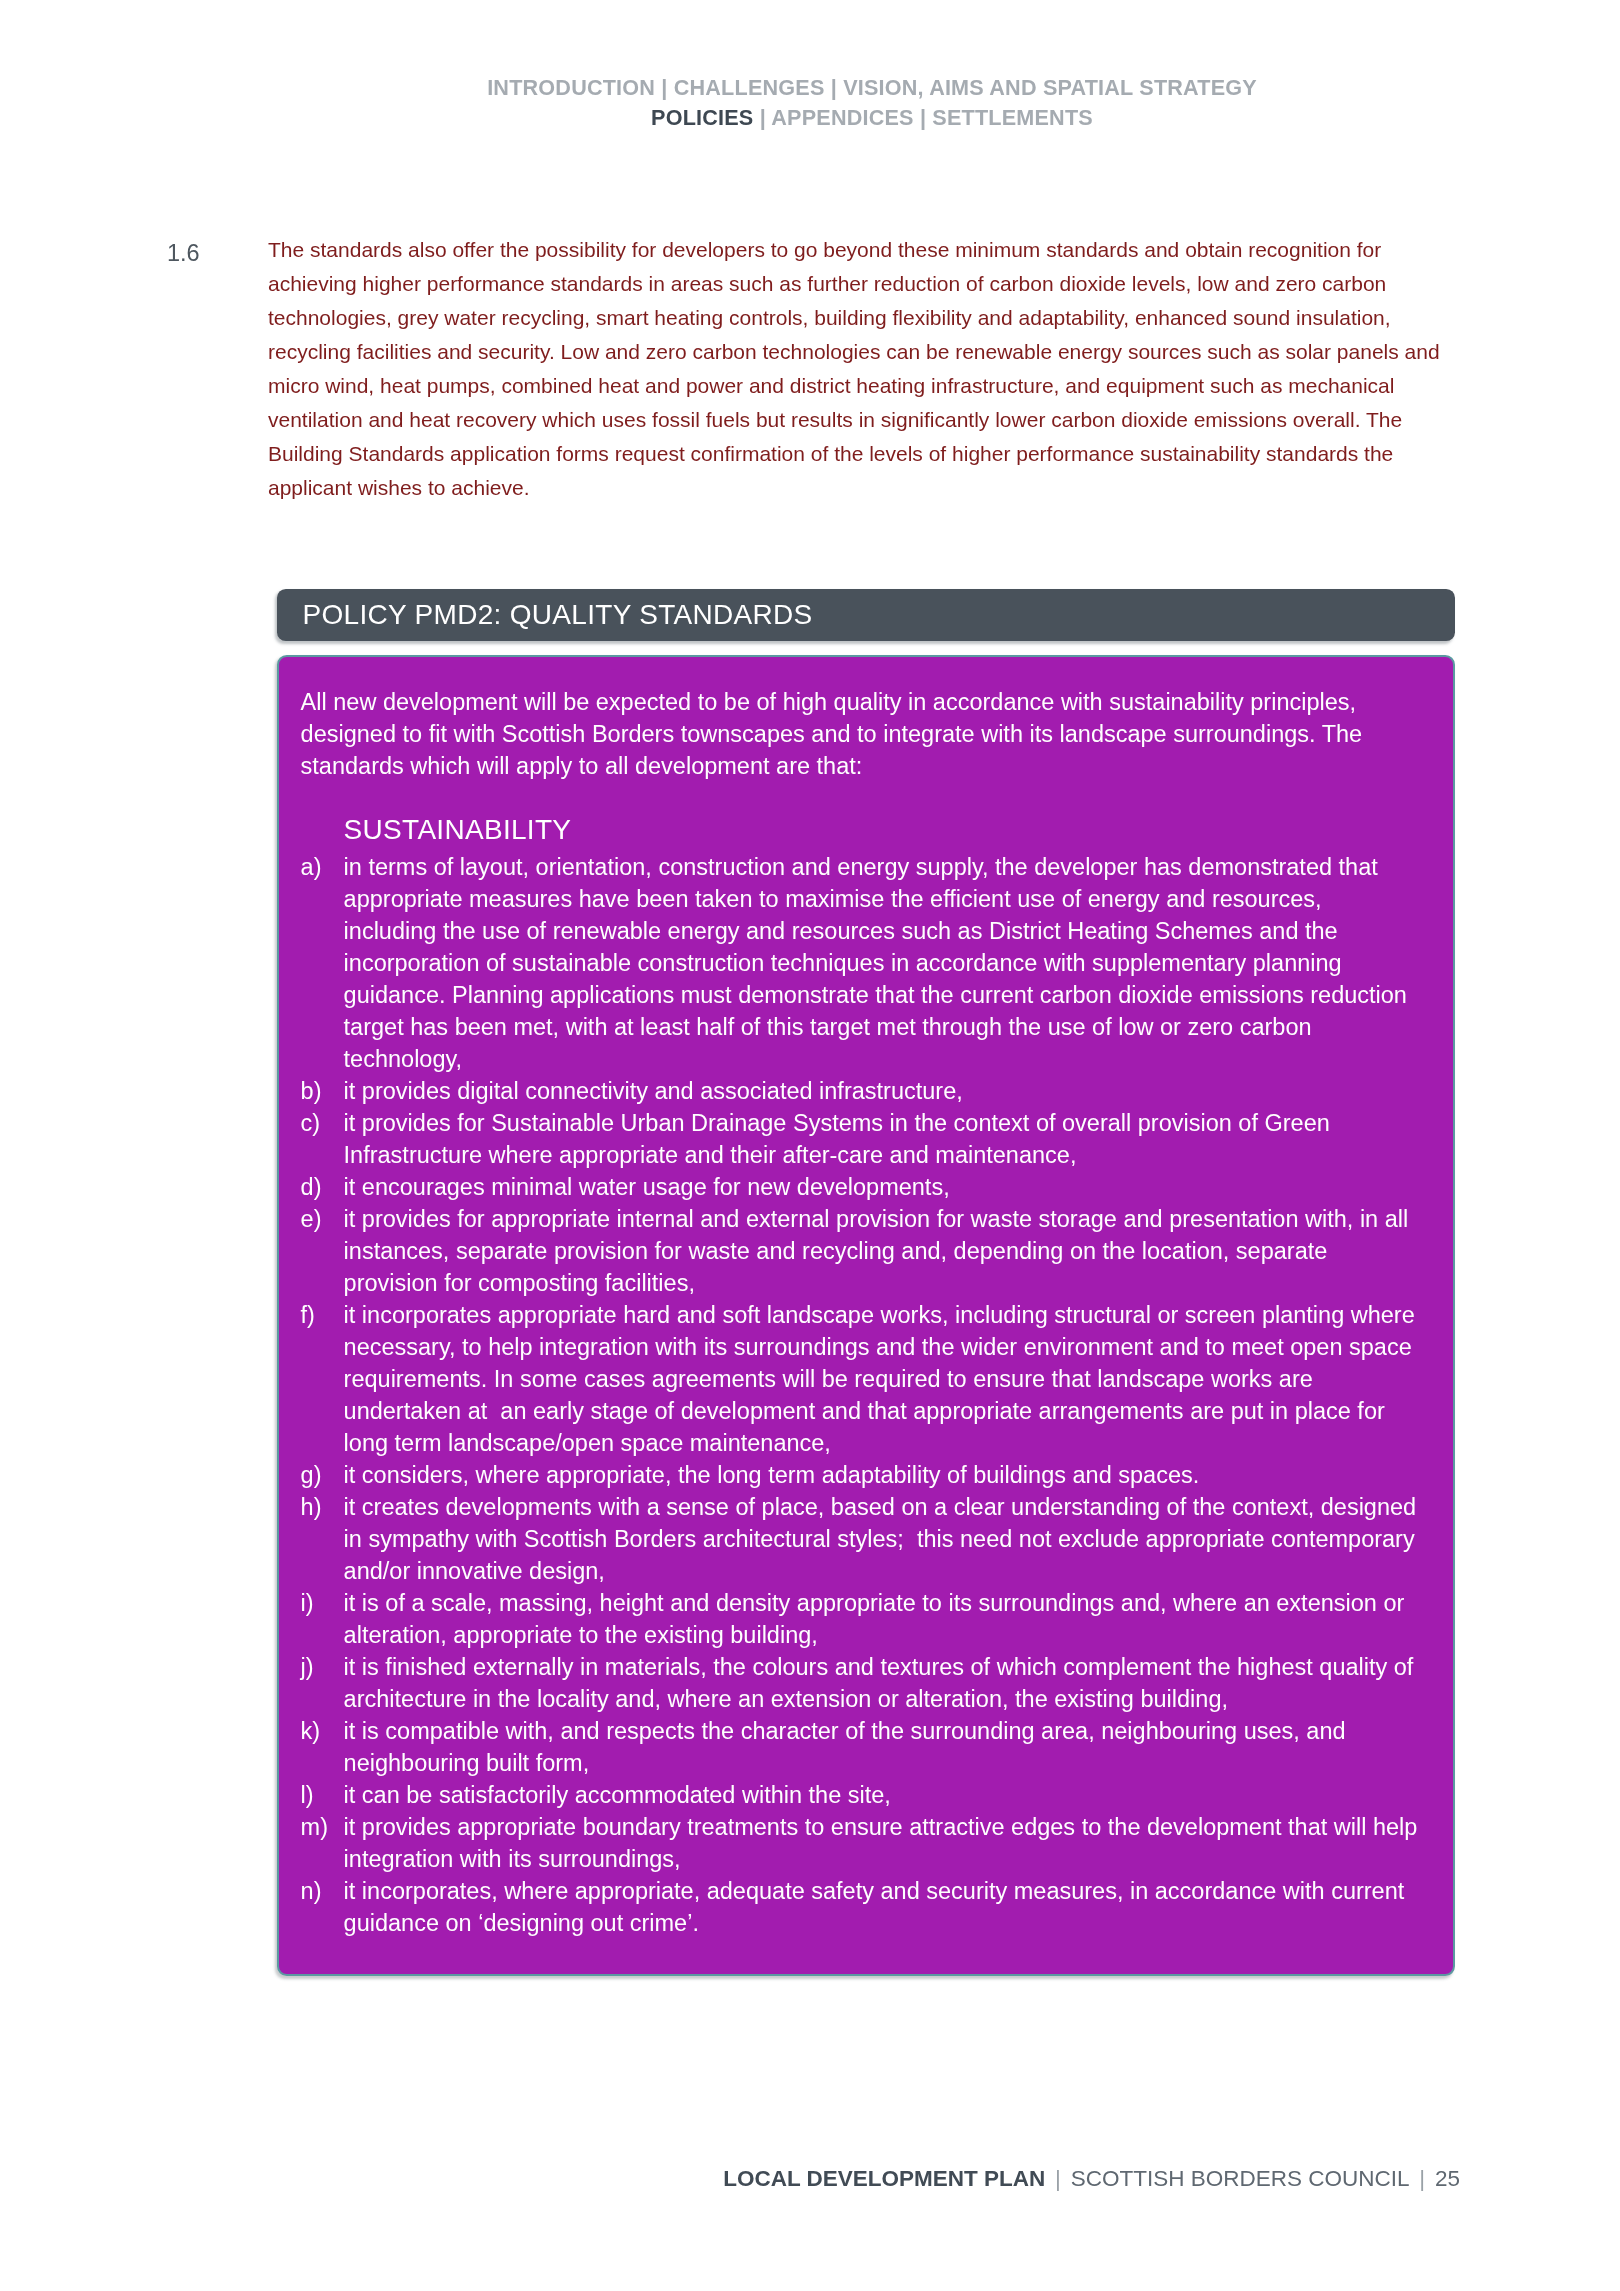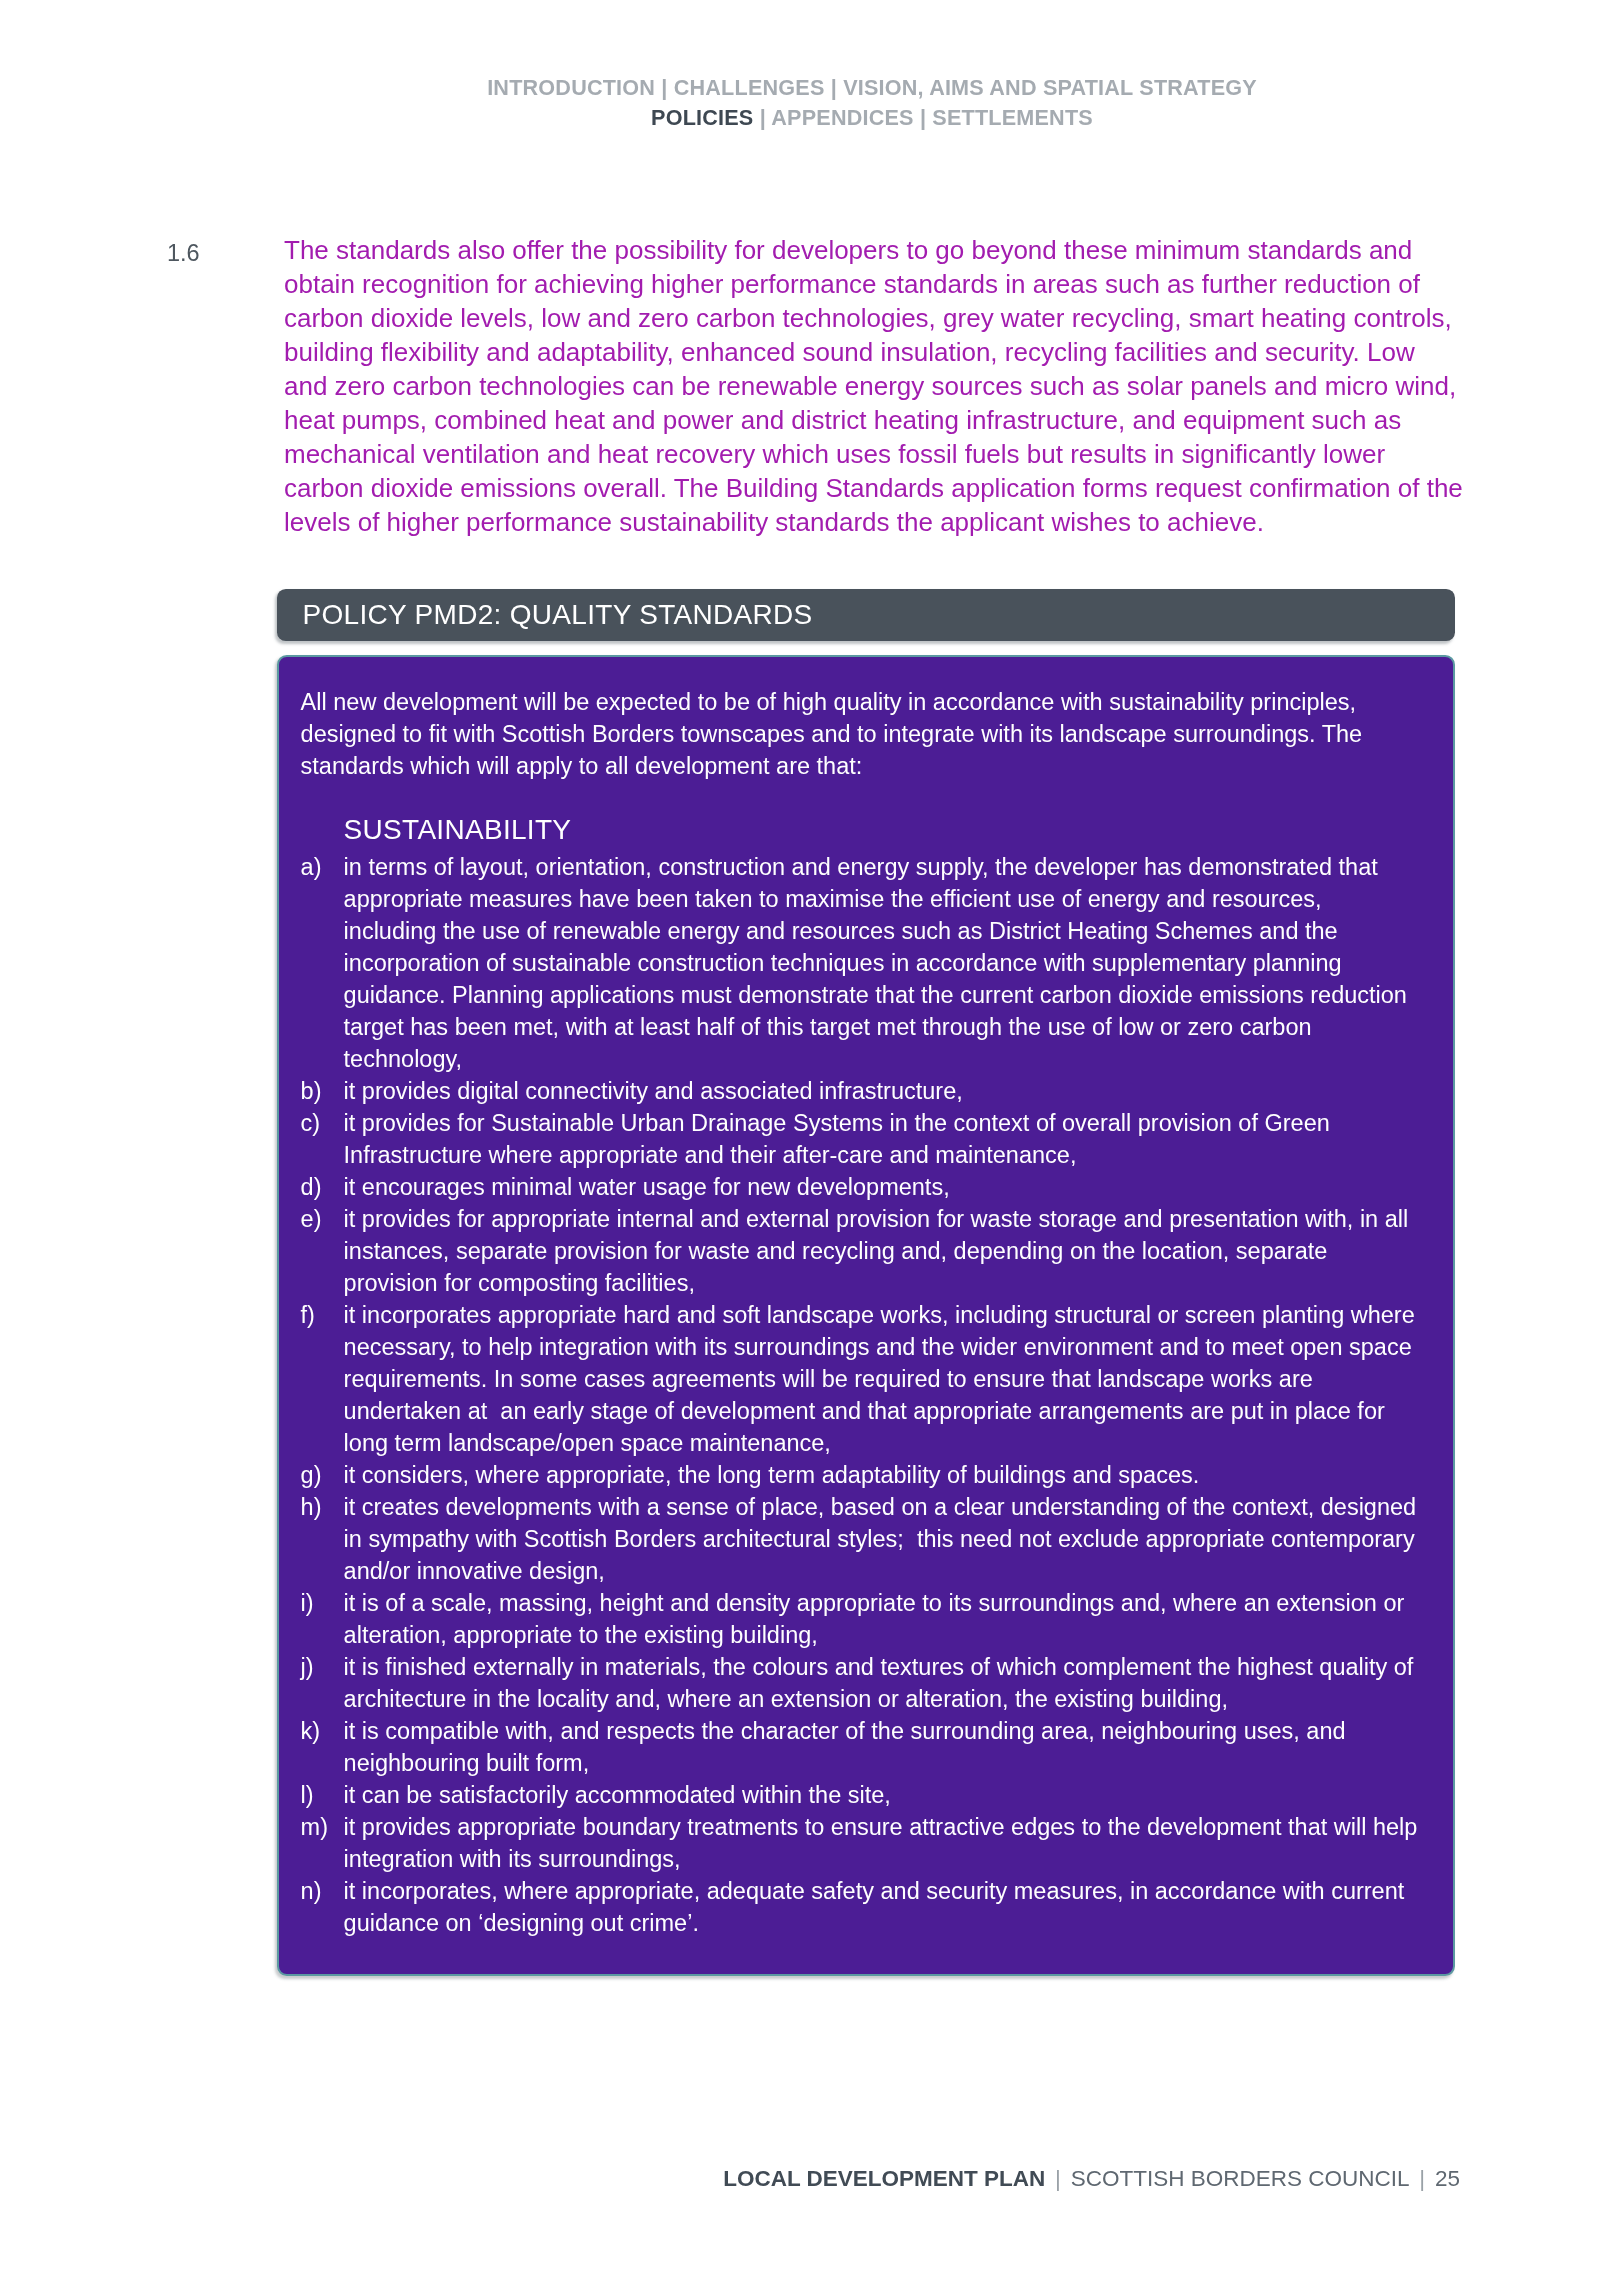--- a/index.html
+++ b/index.html
@@ -32,25 +32,25 @@
   .para-num {
     position: absolute;
     top: 240px;
     left: 167px;
     font-size: 23.5px;
     color: #4e575f;
   }
   .para {
     position: absolute;
     top: 233px;
-    left: 284px;
+    left: 268px;
     width: 1181px;
-    font-size: 26px;
+    font-size: 21px;
     line-height: 34px;
-    color: #a21caf;
+    color: #7f1d1d;
   }
 
   
   .policy-title-box {
     position: absolute;
     top: 589px;
     left: 277px;
     width: 1178px;
     height: 52px;
     box-sizing: border-box;
@@ -65,21 +65,21 @@
     letter-spacing: 0.3px;
   }
 
   
   .policy-box {
     position: absolute;
     top: 655px;
     left: 277px;
     width: 1178px;
     box-sizing: border-box;
-    background: #4c1d95;
+    background: #a21caf;
     border: 2px solid #5b99a1;
     border-radius: 9.8px;
     box-shadow: -2px 2.9px 2.9px rgba(73, 82, 91, 0.3);
     padding: 29px 33px 35px 21.6px;
     color: #ffffff;
     font-size: 23.5px;
     line-height: 32px;
   }
   .policy-intro { margin: 0; }
   .section-heading {

